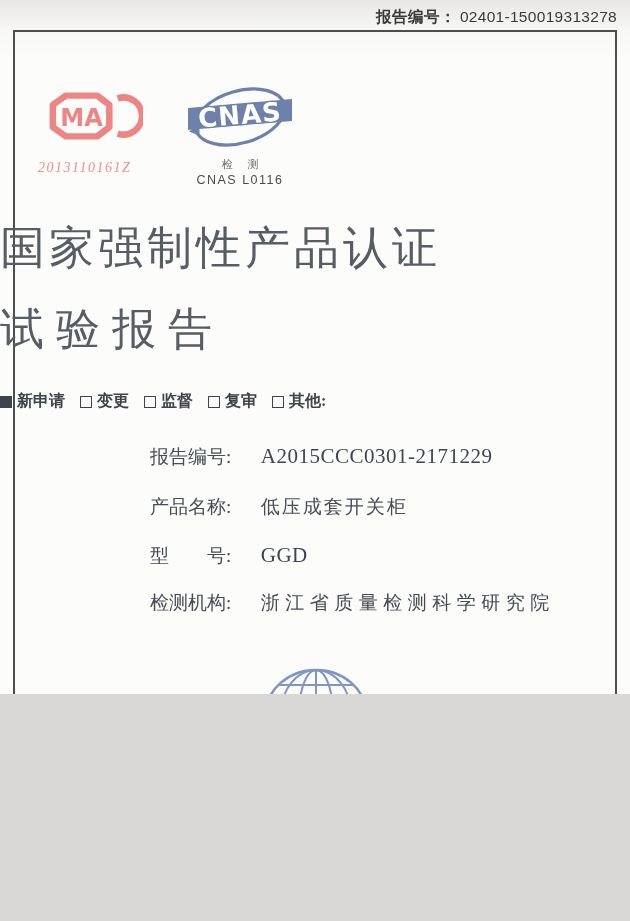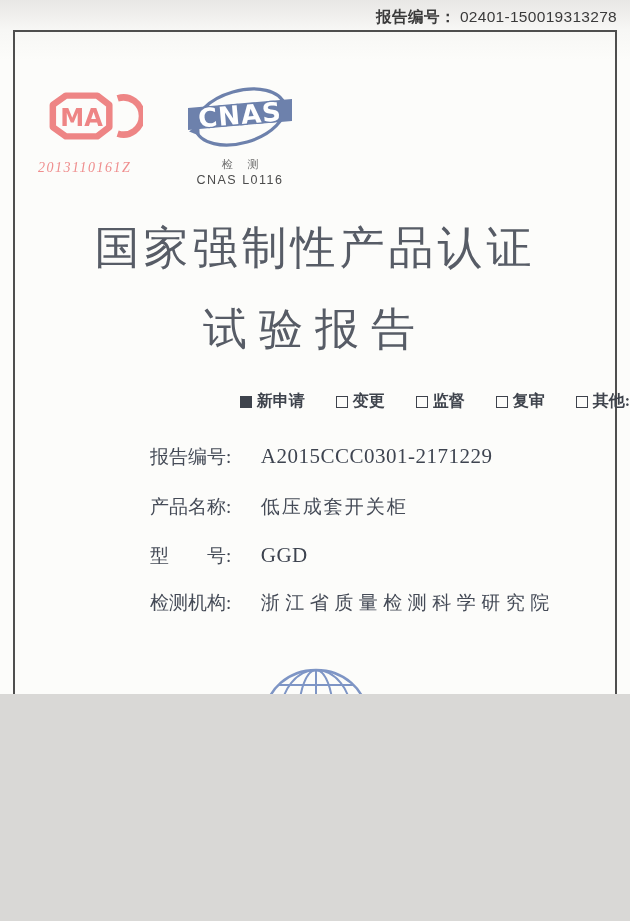--- a/index.html
+++ b/index.html
@@ -20,26 +20,26 @@
   .cma{position:absolute;left:38px;top:91px;width:124px;}
   .cma svg{display:block;margin-left:8px;}
   .cma-no{font-size:14px;color:#ef8e8e;letter-spacing:1.5px;margin-top:19px;font-style:italic;}
   
   .cnas{position:absolute;left:186px;top:84px;width:108px;text-align:center;}
   .cnas svg{display:block;margin:0 auto;}
   .cnas-caption{font-size:11px;color:#6e6e6e;letter-spacing:6px;margin-top:3px;padding-left:6px;}
   .cnas-no{font-family:"Liberation Sans",sans-serif;font-size:12.5px;color:#4c4c4c;
     letter-spacing:1.5px;margin-top:1px;}
   
-  .title{position:absolute;left:0;width:100%;text-align:center;color:#575c66;}
+  .title{position:absolute;left:0;width:100%;text-align:left;color:#575c66;}
   .title-main{top:218px;font-size:45px;letter-spacing:4px;}
   .title-sub{top:300px;font-size:44px;letter-spacing:12px;}
   
   .apptype{position:absolute;left:0;top:391px;width:100%;display:flex;
-    justify-content:flex-end;align-items:center;gap:31px;}
+    justify-content:flex-start;align-items:center;gap:15px;}
   .opt{display:flex;align-items:center;gap:5px;font-size:16px;font-weight:bold;color:#3e434c;}
   .box{width:12px;height:12px;border:1.5px solid #3e434c;box-sizing:border-box;flex:0 0 auto;}
   .box.checked{background:#3e434c;}
   
   .field{position:absolute;left:150px;font-size:19px;color:#454b57;white-space:nowrap;}
   .f1{top:444px}.f2{top:494px}.f3{top:543px}.f4{top:590px}
   .flabel{display:inline-block;min-width:96px;}
   .fvalue{margin-left:10px;}
   .val-serif{font-size:21px;letter-spacing:.5px;color:#3e4450;font-family:Liberation Serif, serif;}
   .val-cn{letter-spacing:2px;}

